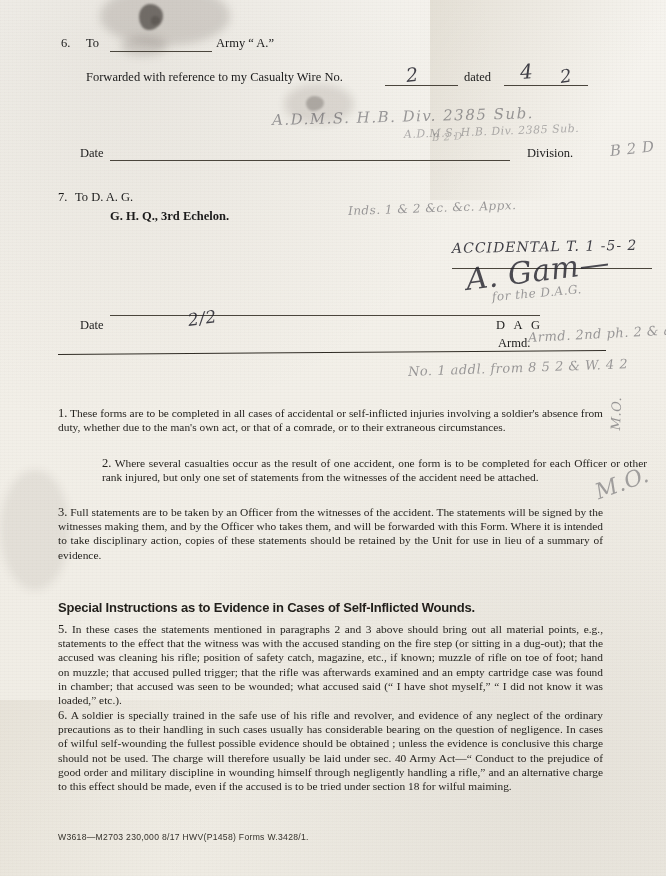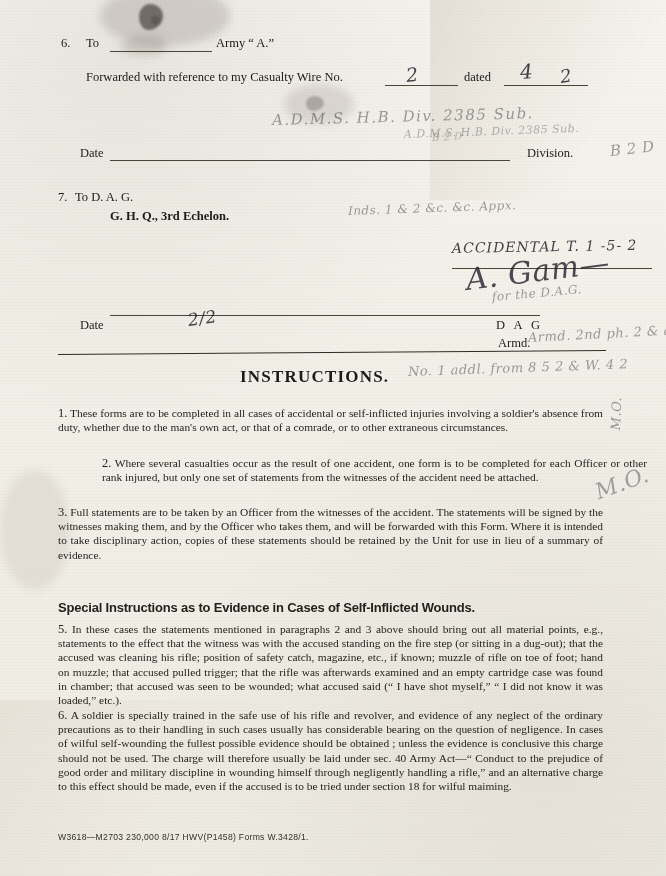--- a/index.html
+++ b/index.html
@@ -181,28 +181,27 @@
   <div class="rule" style="left:110px;top:315px;width:430px;"></div>
   <div class="sec" style="left:80px;top:318px;">Date</div>
   <div class="ink dark" style="left:188px;top:310px;font-size:17px;transform:rotate(-8deg);">2/2</div>
 
   <div class="sec" style="left:496px;top:318px;letter-spacing:3px;">D  A  G</div>
   <div class="sec" style="left:498px;top:336px;">Armd.</div>
   <div class="ink faint" style="left:528px;top:330px;font-size:13px;transform:rotate(-3deg);">Armd. 2nd ph. 2 &amp; a</div>
 
   <div class="hr-thick" style="left:58px;top:352px;width:548px;transform:rotate(-0.4deg);"></div>
 
-  <div class="instr-title">INSTRUCTIONS.</div>
   <div class="ink faint" style="left:408px;top:364px;font-size:13px;transform:rotate(-2deg);">No. 1 addl. from 8 5 2 &amp; W. 4 2</div>
   <div class="ink faint" style="left:608px;top:430px;font-size:13px;transform:rotate(-88deg);transform-origin:left top;">M.O.</div>
   <div class="ink faint" style="left:596px;top:480px;font-size:22px;transform:rotate(-20deg);opacity:.4;">M.O.</div>
 
   <div class="para" style="top:406px;">
     <span class="num lead">1.</span>
-    <span>These forms are to be completed in all cases of accidental or self-inflicted injuries involving a soldier's absence from duty, whether due to the man's own act, or that of a comrade, or to other extraneous circumstances.</span>
+    <span>These forms are to be completed in all cases of accidental or self-inflicted injuries involving a soldier's absence from duty, whether due to the man's own act, or that of a comrade, or to their extraneous circumstances.</span>
   </div>
 
   <div class="para" style="top:456px;margin-left:44px;">
     <span class="num lead">2.</span>
     <span>Where several casualties occur as the result of one accident, one form is to be completed for each Officer or other rank injured, but only one set of statements from the witnesses of the accident need be attached.</span>
   </div>
 
   <div class="para" style="top:505px;">
     <span class="num lead">3.</span>
     <span>Full statements are to be taken by an Officer from the witnesses of the accident. The statements will be signed by the witnesses making them, and by the Officer who takes them, and will be forwarded with this Form. Where it is intended to take disciplinary action, copies of these statements should be retained by the Unit for use in lieu of a summary of evidence.</span>

